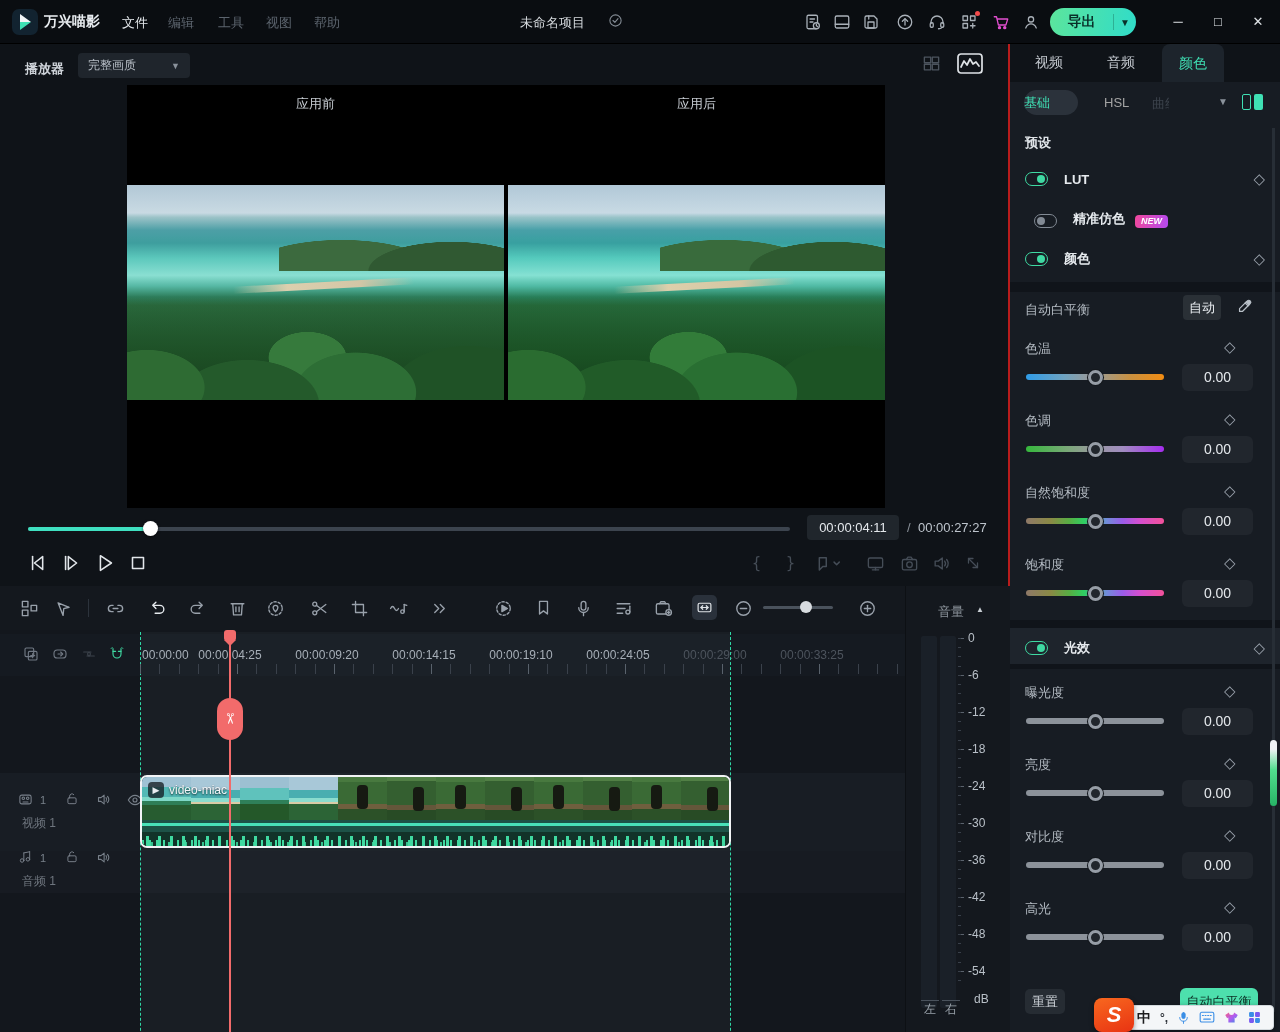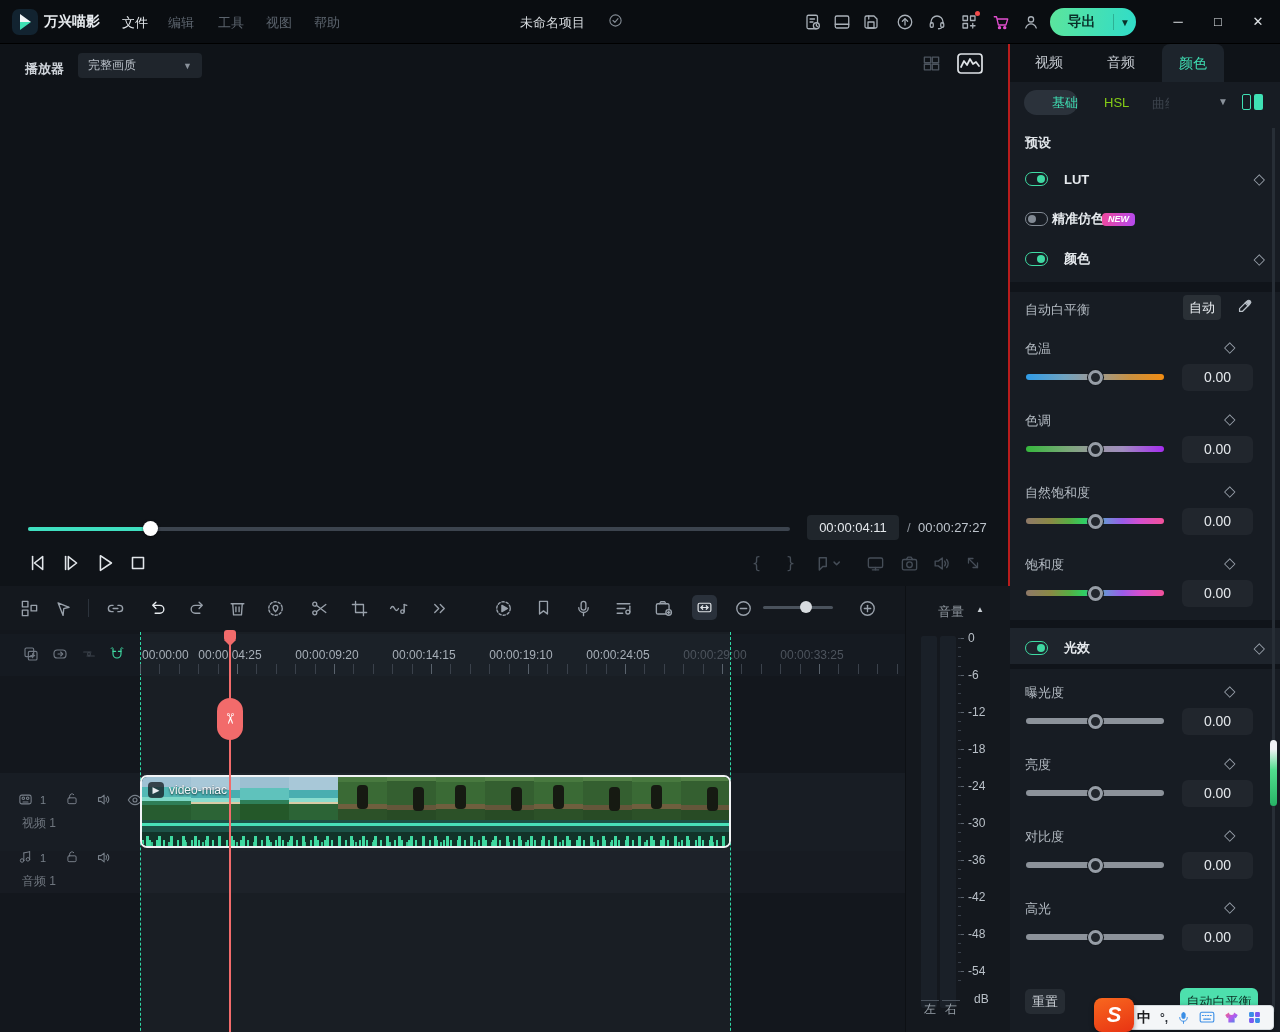--- a/index.html
+++ b/index.html
@@ -20,21 +20,21 @@
 #ico-cart{color:#e24fd0}
 .reddot{position:absolute;right:-2px;top:-2px;width:5px;height:5px;border-radius:50%;background:#f24b4b}
 #export-btn{left:1050px;top:8px;width:86px;height:28px;border-radius:15px;background:linear-gradient(100deg,#5ce59c,#30dcc9);display:flex;align-items:center;cursor:pointer}
 #export-btn .lbl{flex:1;text-align:center;font-size:14px;font-weight:bold;color:#093029}
 #export-btn .sep{width:1px;height:16px;background:rgba(0,40,30,.25)}
 #export-btn .chv{width:22px;text-align:center;color:#093029;font-size:10px}
 .winbtn{top:12px;width:20px;height:20px;color:#dfe3e7;font-size:13px;text-align:center;line-height:20px}
 
 #player{position:absolute;left:0;top:44px;width:1010px;height:542px;background:#0f1318;border-right:2px solid #b91c1c}
 #pl-label{left:25px;top:16px;font-size:13px;color:#cfd4da;font-weight:bold}
-#quality{left:78px;top:9px;width:124px;height:25px;background:#1f252c;border-radius:4px;display:flex;align-items:center;padding:0 10px;font-size:12px;color:#b8bfc7;cursor:pointer}
+#quality{left:78px;top:9px;width:112px;height:25px;background:#1f252c;border-radius:4px;display:flex;align-items:center;padding:0 10px;font-size:12px;color:#b8bfc7;cursor:pointer}
 #quality .chv{margin-left:auto;color:#8a929b;font-size:9px}
 #pv-grid{left:922px;top:10px;color:#4c545e}
 #pv-scope{left:957px;top:9px;width:26px;height:21px;color:#dfe3e7}
 #preview{left:127px;top:41px;width:758px;height:423px;background:#000}
 .pane-lbl{top:10px;width:377px;text-align:center;font-size:13px;color:#c6cbd1}
 .frame{top:100px;width:377px;height:215px;overflow:hidden;background:linear-gradient(180deg,#b2c8d6 0%,#c9dae3 13%,#9cc3c8 15%,#4d9fa6 21%,#3e9e9e 27%,#5cc8bc 34%,#8adfd2 42%,#56b8a4 47%,#2e7e5c 52%,#2b6b3f 56%,#235a30 100%)}
 .frame .head{position:absolute;right:-15px;top:28px;width:240px;height:58px;background:radial-gradient(120px 42px at 72% 100%,#305932 0 69%,transparent 70%),radial-gradient(140px 46px at 26% 100%,#3c6a3e 0 67%,transparent 68%),radial-gradient(26px 12px at 80% 78%,#7c5f44 0 60%,transparent 61%)}
 .frame .beach{position:absolute;left:28%;top:45%;width:48%;height:7px;transform:rotate(-3deg);background:linear-gradient(90deg,transparent,#dccfae 30%,#d3c6a6 70%,transparent)}
 .frame .fg{position:absolute;left:-12px;right:-12px;bottom:-10px;height:125px;background:radial-gradient(95px 62px at 8% 82%,#2e6b33 0 60%,transparent 61%),radial-gradient(115px 72px at 33% 96%,#245a2b 0 62%,transparent 63%),radial-gradient(100px 66px at 60% 86%,#2d6e35 0 60%,transparent 61%),radial-gradient(125px 84px at 88% 92%,#1f5226 0 64%,transparent 65%),radial-gradient(70px 46px at 48% 58%,#367a3c 0 55%,transparent 56%),linear-gradient(180deg,transparent 0 8%,#1d4f25 58%,#16391c 100%)}
 #seek-track{left:28px;top:483px;width:762px;height:4px;border-radius:2px;background:#3c444e}
@@ -99,22 +99,22 @@
 #mticks{left:52px;top:52px;width:6px;height:345px;background:repeating-linear-gradient(180deg,#5a626c 0 1px,transparent 1px 37px)}
 #mticks2{left:52px;top:52px;width:3px;height:345px;background:repeating-linear-gradient(180deg,#39404a 0 1px,transparent 1px 9.25px)}
 .mscale{left:62px;font-size:12px;color:#b9c0c8}
 #m-db{left:68px;top:406px;font-size:12px;color:#b9c0c8}
 .mch{top:414px;font-size:12px;color:#99a1aa;border-top:1px solid #4a525c;padding:0 3px}
 
 #panel{position:absolute;left:1010px;top:44px;width:270px;height:988px;background:#171c23}
 #ptabs{position:absolute;left:0;top:0;width:270px;height:38px;background:#0f1318}
 .ptab{top:10px;font-size:14px;color:#c3c8ce;cursor:pointer}
 #ptab-active{left:152px;top:0;width:62px;height:38px;background:#1d242c;border-radius:8px 8px 0 0;text-align:center;line-height:38px;font-size:14px;color:#3fe0b4;cursor:pointer}
-#pill-basic{left:14px;top:46px;width:54px;height:25px;border-radius:13px;background:#2b323b;text-align:right;line-height:25px;font-size:13px;color:#3fe0b4;cursor:pointer}
-#sub-hsl{left:94px;top:51px;font-size:13px;color:#84cc16;cursor:pointer}
+#pill-basic{left:14px;top:46px;width:54px;height:25px;border-radius:13px;background:#2b323b;text-align:left;line-height:25px;font-size:13px;color:#3fe0b4;cursor:pointer}
+#sub-hsl{left:94px;top:51px;font-size:13px;color:#a3a3a3;cursor:pointer}
 #sub-more{left:142px;top:51px;width:17px;overflow:hidden;font-size:13px;color:#3b424b;cursor:pointer;white-space:nowrap}
 #sub-chv{left:208px;top:52px;font-size:10px;color:#8a929b;cursor:pointer}
 #cmp-ico{left:232px;top:50px;width:22px;height:16px;cursor:pointer}
 #cmp-ico .l{position:absolute;left:0;top:0;width:9px;height:16px;border:1.5px solid #3fe0b4;border-radius:2px}
 #cmp-ico .r{position:absolute;left:12px;top:0;width:9px;height:16px;background:#3fe0b4;border-radius:2px}
 .phead{left:15px;font-size:13px;font-weight:bold;color:#dfe3e7}
 .tglrow-lbl{font-size:13px;font-weight:bold;color:#e6eaee}
 .toggle{width:23px;height:14px;border:1.5px solid #3fd9a2;border-radius:8px;position:relative;cursor:pointer}
 .toggle::after{content:"";position:absolute;top:1.5px;width:8px;height:8px;border-radius:50%;background:#3fd9a2}
 .toggle.on::after{right:2px}
@@ -255,20 +255,34 @@
           <rect x="13" y="13" width="8" height="7"></rect>
         </svg>
       </div>
     <div id="pv-scope" class="ab">
         <svg class="ic" width="26" height="21" viewBox="0 0 26 21">
           <rect x="1" y="1" width="24" height="19" rx="3"></rect>
           <polyline points="4,14 7,8 10,12 13,6 16,11 19,9 22,13"></polyline>
         </svg>
       </div>
 
+    <div id="preview" class="ab">
+      <div class="ab pane-lbl" style="left:0">应用前</div>
+      <div class="ab pane-lbl" style="left:381px">应用后</div>
+      <div class="ab frame" style="left:0">
+          <div class="head"></div>
+          <div class="beach"></div>
+          <div class="fg"></div>
+        </div>
+      <div class="ab frame" style="left:381px;filter:saturate(1.08)">
+          <div class="head"></div>
+          <div class="beach"></div>
+          <div class="fg"></div>
+        </div>
+    </div>
 
     <div id="seek-track" class="ab"></div>
     <div id="seek-fill" class="ab"></div>
     <div id="seek-handle" class="ab"></div>
     <div id="time-cur" class="ab">00:00:04:11</div>
     <div id="time-sep" class="ab">/</div>
     <div id="time-tot" class="ab">00:00:27:27</div>
 
     <div class="ab tr-btn" style="left:28px">
         <svg class="ic" width="22" height="22" viewBox="0 0 24 24">
@@ -642,21 +656,21 @@
         <span class="r"></span>
       </div>
 
     <div class="ab phead" style="top:90px">预设</div>
 
     <div class="ab" style="left:15px;top:126px;display:flex;align-items:center;gap:16px;width:240px">
       <span class="toggle on"></span>
       <span class="tglrow-lbl">LUT</span>
       <span class="dia" style="margin-left:auto">◇</span>
     </div>
-    <div class="ab" style="left:15px;top:166px;display:flex;align-items:center;gap:4px;width:240px">
+    <div class="ab" style="left:24px;top:166px;display:flex;align-items:flex-end;gap:16px;width:240px">
       <span class="toggle off"></span>
       <span class="tglrow-lbl">精准仿色</span>
       <span class="badge-new" style="margin-left:-6px">NEW</span>
     </div>
     <div class="ab" style="left:15px;top:206px;display:flex;align-items:center;gap:16px;width:240px">
       <span class="toggle on"></span>
       <span class="tglrow-lbl">颜色</span>
       <span class="dia" style="margin-left:auto">◇</span>
     </div>
 

